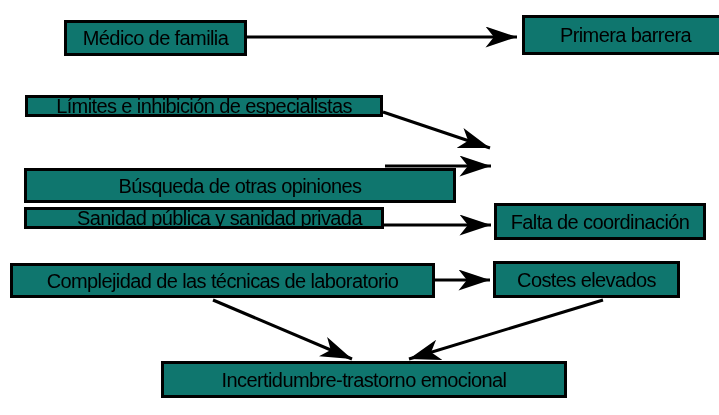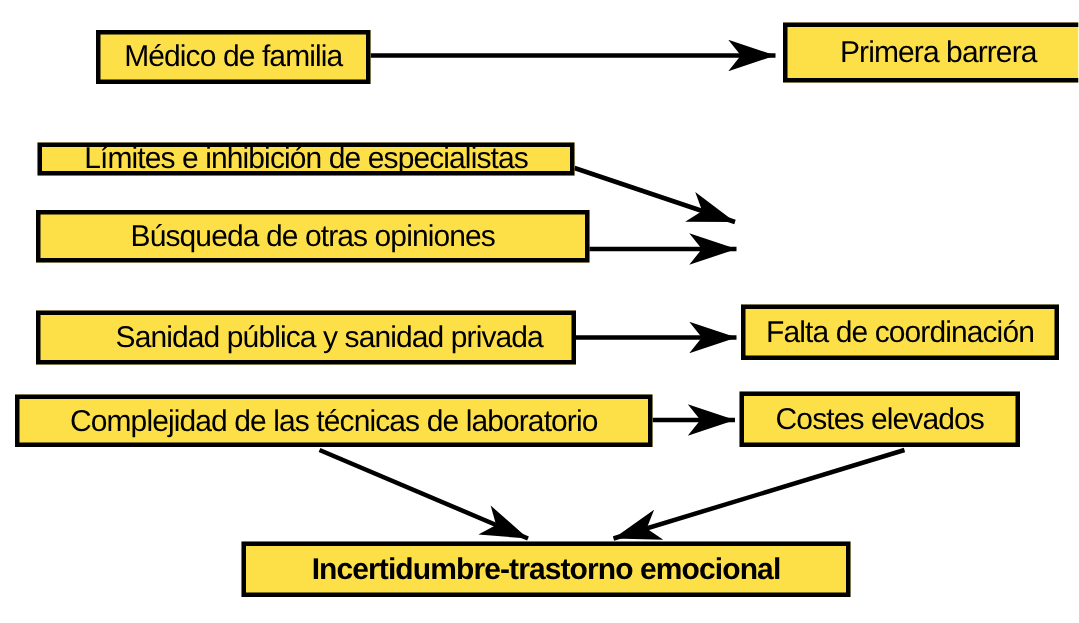--- a/index.html
+++ b/index.html
@@ -19,39 +19,39 @@
   .edges-layer {
     position: absolute;
     left: 0; top: 0;
     width: 719px; height: 415px;
     pointer-events: none;
   }
   .node {
     position: absolute;
     box-sizing: border-box;
     border: 3px solid #000000;
-    background: #fde047;
+    background: #0f766e;
     display: flex;
     align-items: center;
     justify-content: center;
     font-size: 20px;
     letter-spacing: -0.6px;
     white-space: nowrap;
     line-height: 1;
   }
   #n-medico        { left: 64px;  top: 20px;  width: 183px; height: 36px; }
   #n-primera       { left: 522px; top: 15px;  width: 207px; height: 40px; }
   #n-limites       { left: 25px;  top: 95px;  width: 358px; height: 22px; }
-  #n-busqueda      { left: 24px;  top: 140px; width: 369px; height: 35px; }
+  #n-busqueda      { left: 24px;  top: 168px; width: 432px; height: 35px; }
   #n-retraso       { left: 495px; top: 145px; width: 210px; height: 37px; }
-  #n-sanidad       { left: 24px;  top: 207px; width: 360px; height: 36px; padding-left: 31px; }
+  #n-sanidad       { left: 24px;  top: 207px; width: 360px; height: 22px; padding-left: 31px; }
   #n-falta         { left: 494px; top: 203px; width: 212px; height: 37px; }
   #n-complejidad   { left: 10px;  top: 263px; width: 425px; height: 35px; }
   #n-costes        { left: 493px; top: 261px; width: 187px; height: 37px; }
-  #n-incertidumbre { left: 161px; top: 361px; width: 406px; height: 37px; font-weight: bold; }
+  #n-incertidumbre { left: 161px; top: 361px; width: 406px; height: 37px; }
   .edge {
     stroke: #000000;
     stroke-width: 3;
     fill: none;
   }
 </style>
 </head>
 <body>
 
 <div class="canvas">

